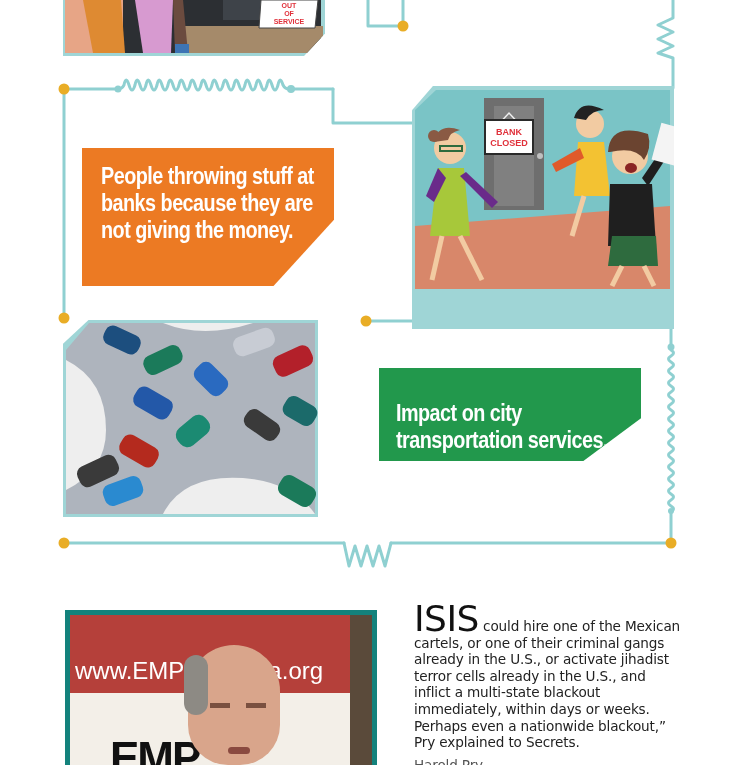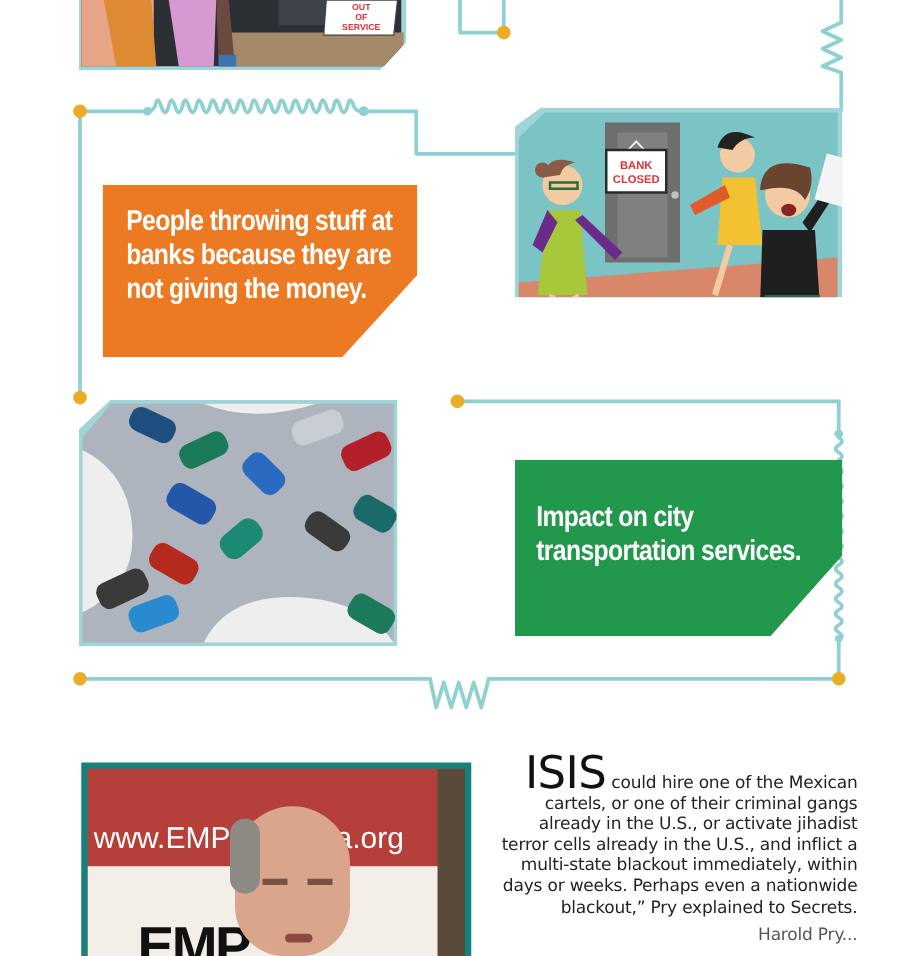--- a/index.html
+++ b/index.html
@@ -8,28 +8,28 @@
   svg.circuit { position:absolute; left:0; top:0; width:736px; height:765px; }
   .callout {
     position:absolute; color:#fff;
     font-family:"Liberation Sans", sans-serif; font-weight:bold;
     font-stretch:condensed;
   }
   .callout .txt { position:absolute; font-size:23px; line-height:27px; letter-spacing:-0.6px; transform:scaleX(0.86); transform-origin:left top; white-space:nowrap; }
   .orange { left:82px; top:148px; width:252px; height:138px; background:#ec7a23;
     clip-path:polygon(0 0,100% 0,100% 52%,76% 100%,0 100%); }
   .orange .txt { left:19px; top:15px; }
-  .green { left:379px; top:368px; width:262px; height:141px; background:#22984c;
-    clip-path:polygon(0 0,100% 0,100% 54%,78% 100%,0 100%);margin-left:33px; }
+  .green { left:379px; top:368px; width:262px; height:93px; background:#22984c;
+    clip-path:polygon(0 0,100% 0,100% 54%,78% 100%,0 100%); }
   .green .txt { left:17px; top:32px; }
   .panel { position:absolute; overflow:hidden; }
   .article { position:absolute; left:400px; top:604px; width:286px; color:#222;
     font-family:"DejaVu Sans", sans-serif; font-size:13.6px; line-height:16.6px; letter-spacing:-0.15px; }
   .article .big { font-size:36px; line-height:30px; color:#111; letter-spacing:-0.5px; }
-  .article p { margin:0 0 6px 0;text-align:right; }
+  .article p { margin:0 0 6px 14px; }
 </style>
 </head>
 <body>
 
 <svg class="circuit" viewBox="0 0 736 765">
   <g fill="none" stroke="#8fd0d1" stroke-width="3" stroke-linejoin="round" stroke-linecap="round">
 
     <polyline points="368,0 368,26 403,26 403,0"></polyline>
 
     <polyline points="673,0 673,18 658,25 673,32 658,39 673,46 658,53 673,58 673,88"></polyline>
@@ -79,21 +79,21 @@
     <rect x="160" y="0" width="55" height="20" fill="#3e4349"></rect>
     <g>
       <polygon points="198,0 255,0 252,28 196,28" fill="#ffffff" stroke="#444" stroke-width="1"></polygon>
       <text x="226" y="8" font-family="Liberation Sans, sans-serif" font-weight="bold" font-size="7" fill="#e0313b" text-anchor="middle">OUT</text>
       <text x="226" y="16" font-family="Liberation Sans, sans-serif" font-weight="bold" font-size="7" fill="#e0313b" text-anchor="middle">OF</text>
       <text x="226" y="24" font-family="Liberation Sans, sans-serif" font-weight="bold" font-size="7" fill="#e0313b" text-anchor="middle">SERVICE</text>
     </g>
   </svg>
 </div>
 
-<div class="panel" style="left:412px; top:86px; width:262px; height:152px; background:#9fd5d6; clip-path:polygon(8% 0,100% 0,100% 100%,0 100%,0 10%);">
+<div class="panel" style="left:412px; top:86px; width:262px; height:243px; background:#9fd5d6; clip-path:polygon(8% 0,100% 0,100% 100%,0 100%,0 10%);">
   <svg width="262" height="207" viewBox="0 0 262 207">
     <polygon points="24,4 258,4 258,203 3,203 3,24" fill="#7ac4c6"></polygon>
     <polygon points="3,140 258,120 258,203 3,203" fill="#d8876a"></polygon>
     <rect x="72" y="12" width="60" height="112" fill="#6e6e6e"></rect>
     <rect x="82" y="20" width="40" height="100" fill="#808080"></rect>
     <circle cx="128" cy="70" r="3" fill="#bfbfbf"></circle>
     <polyline points="83,42 97,27 111,42" fill="none" stroke="#eee" stroke-width="1.5"></polyline>
     <g>
       <rect x="72" y="33" width="50" height="36" fill="#2a2a2a"></rect>
       <rect x="74" y="35" width="46" height="32" fill="#ffffff"></rect>

